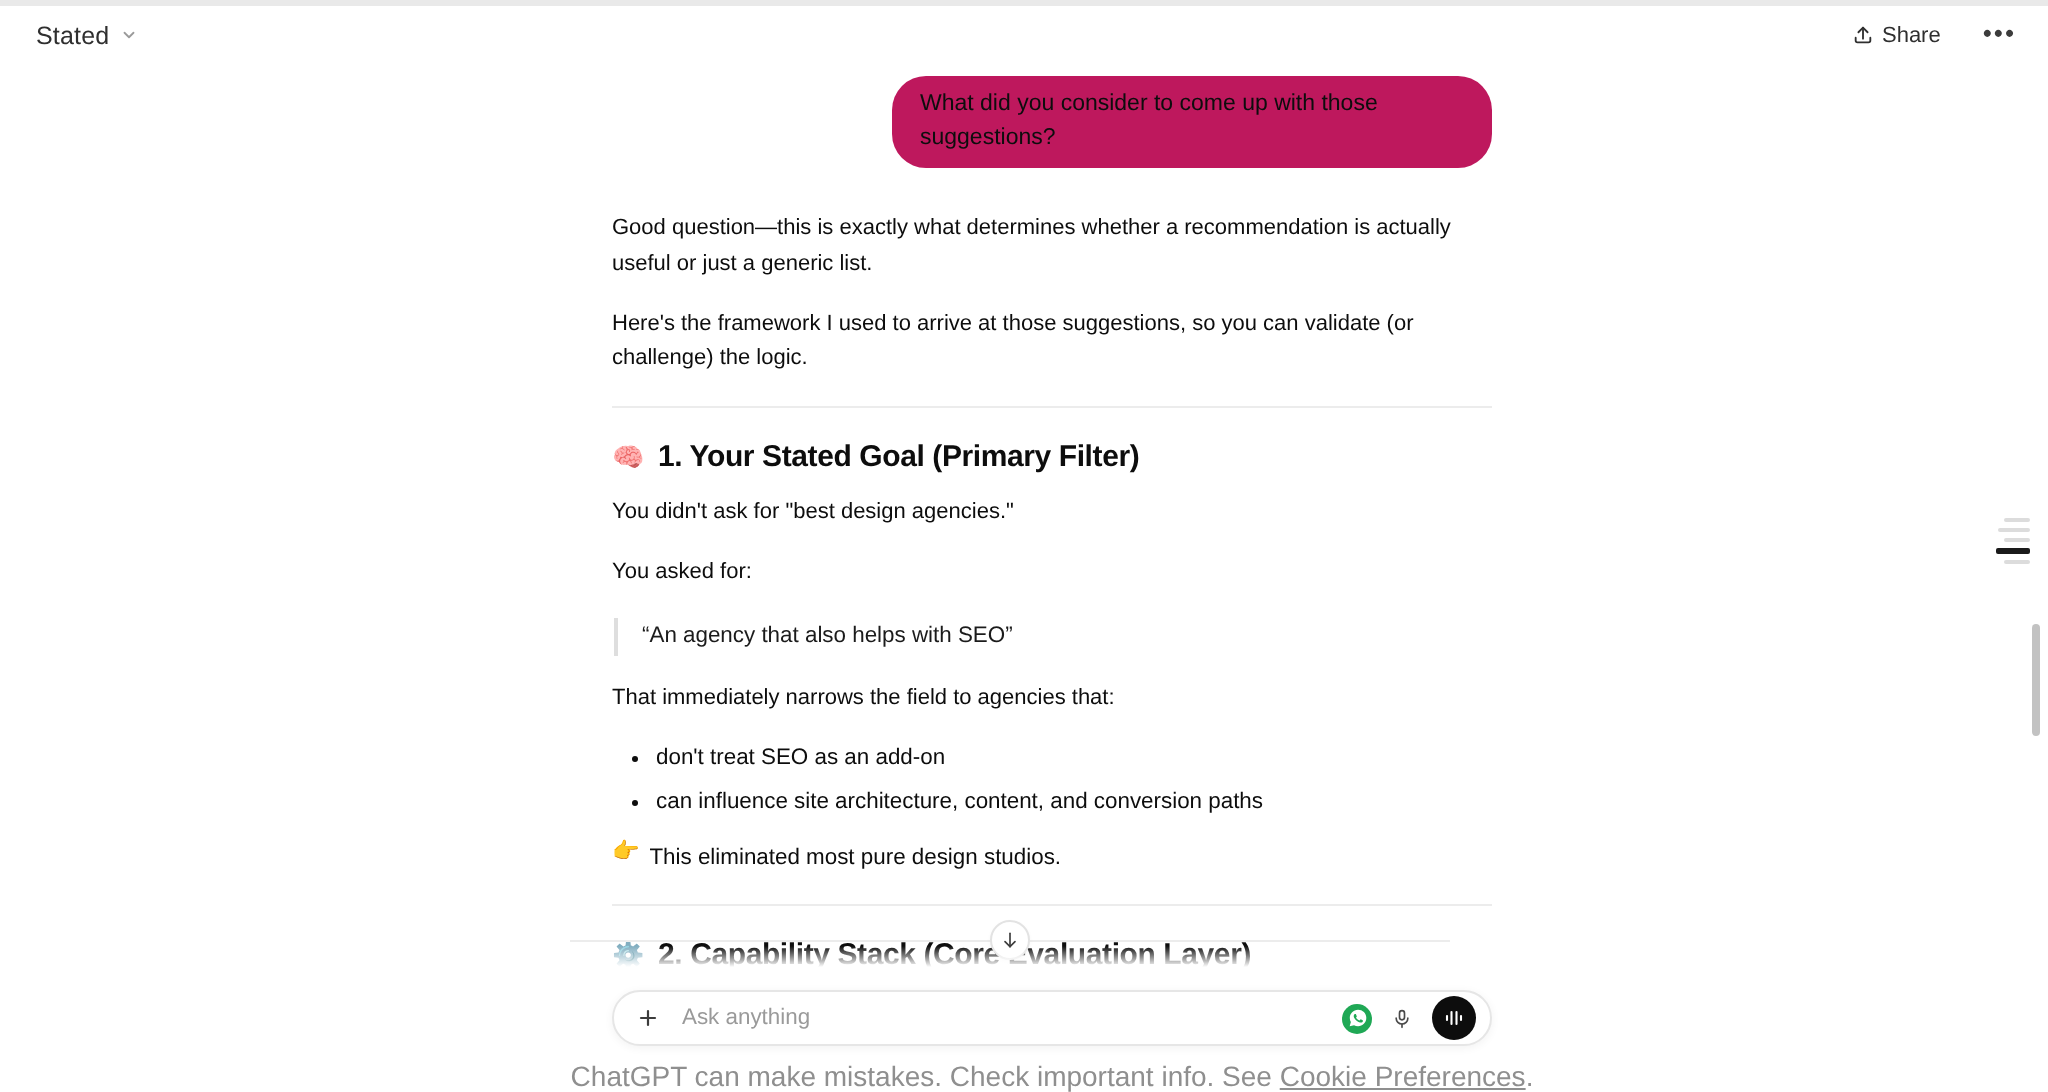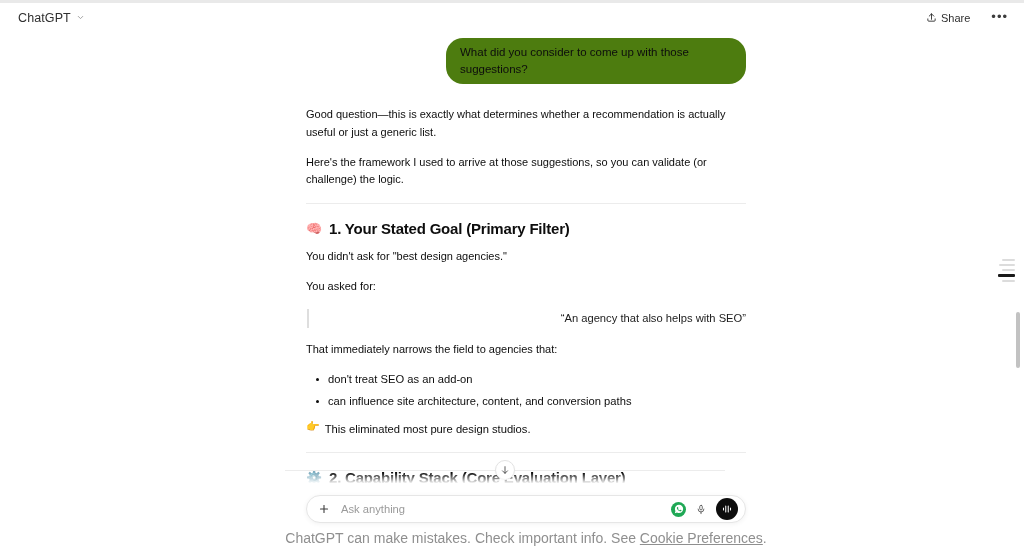--- a/index.html
+++ b/index.html
@@ -105,21 +105,21 @@
     left: 21px;
   }
 
   
   .user-row {
     display: flex;
     justify-content: flex-end;
     padding-top: 6px;
   }
   .user-bubble {
-    background: #4d7c0f;
+    background: #be185d;
     border-radius: 17px;
     padding: 6px 14px 7px;
     font-size: 11.5px;
     line-height: 1.45;
     color: #0d0d0d;
     max-width: 300px;
   }
 
   
   .assistant { padding-top: 22px; }
@@ -156,21 +156,20 @@
   .emoji-brain { color: #f87ec0; }
   .emoji-gear { color: #a88fd4; }
 
   blockquote.quote {
     border-left: 2px solid #dedede;
     padding: 1px 0 1px 12px;
     margin: 11px 0 13px 1px;
     font-size: 11.2px;
     line-height: 1.55;
     color: #1b1b1b;
-    text-align: right;
   }
 
   ul.bullets {
     list-style: none;
     margin: 3px 0 11px 0;
     padding: 0;
   }
   ul.bullets li {
     font-size: 11.2px;
     line-height: 1.55;
@@ -379,21 +378,21 @@
   }
 </style>
 </head>
 <body>
 
 <div class="top-strip"></div>
 
 <div class="header">
 
   <div class="brand">
-    <span class="brand-label">ChatGPT</span>
+    <span class="brand-label">Stated</span>
     <svg class="chev" viewBox="0 0 24 24" fill="none" stroke="currentColor" stroke-width="2.4" stroke-linecap="round" stroke-linejoin="round">
         <polyline points="6 9 12 15 18 9"></polyline>
       </svg>
   </div>
 
   <div class="header-right">
     <button class="share-btn">
       <svg class="share-icon" viewBox="0 0 24 24" fill="none" stroke="currentColor" stroke-width="2" stroke-linecap="round" stroke-linejoin="round">
           <path d="M12 16V4"></path>
           <polyline points="7 9 12 4 17 9"></polyline>

